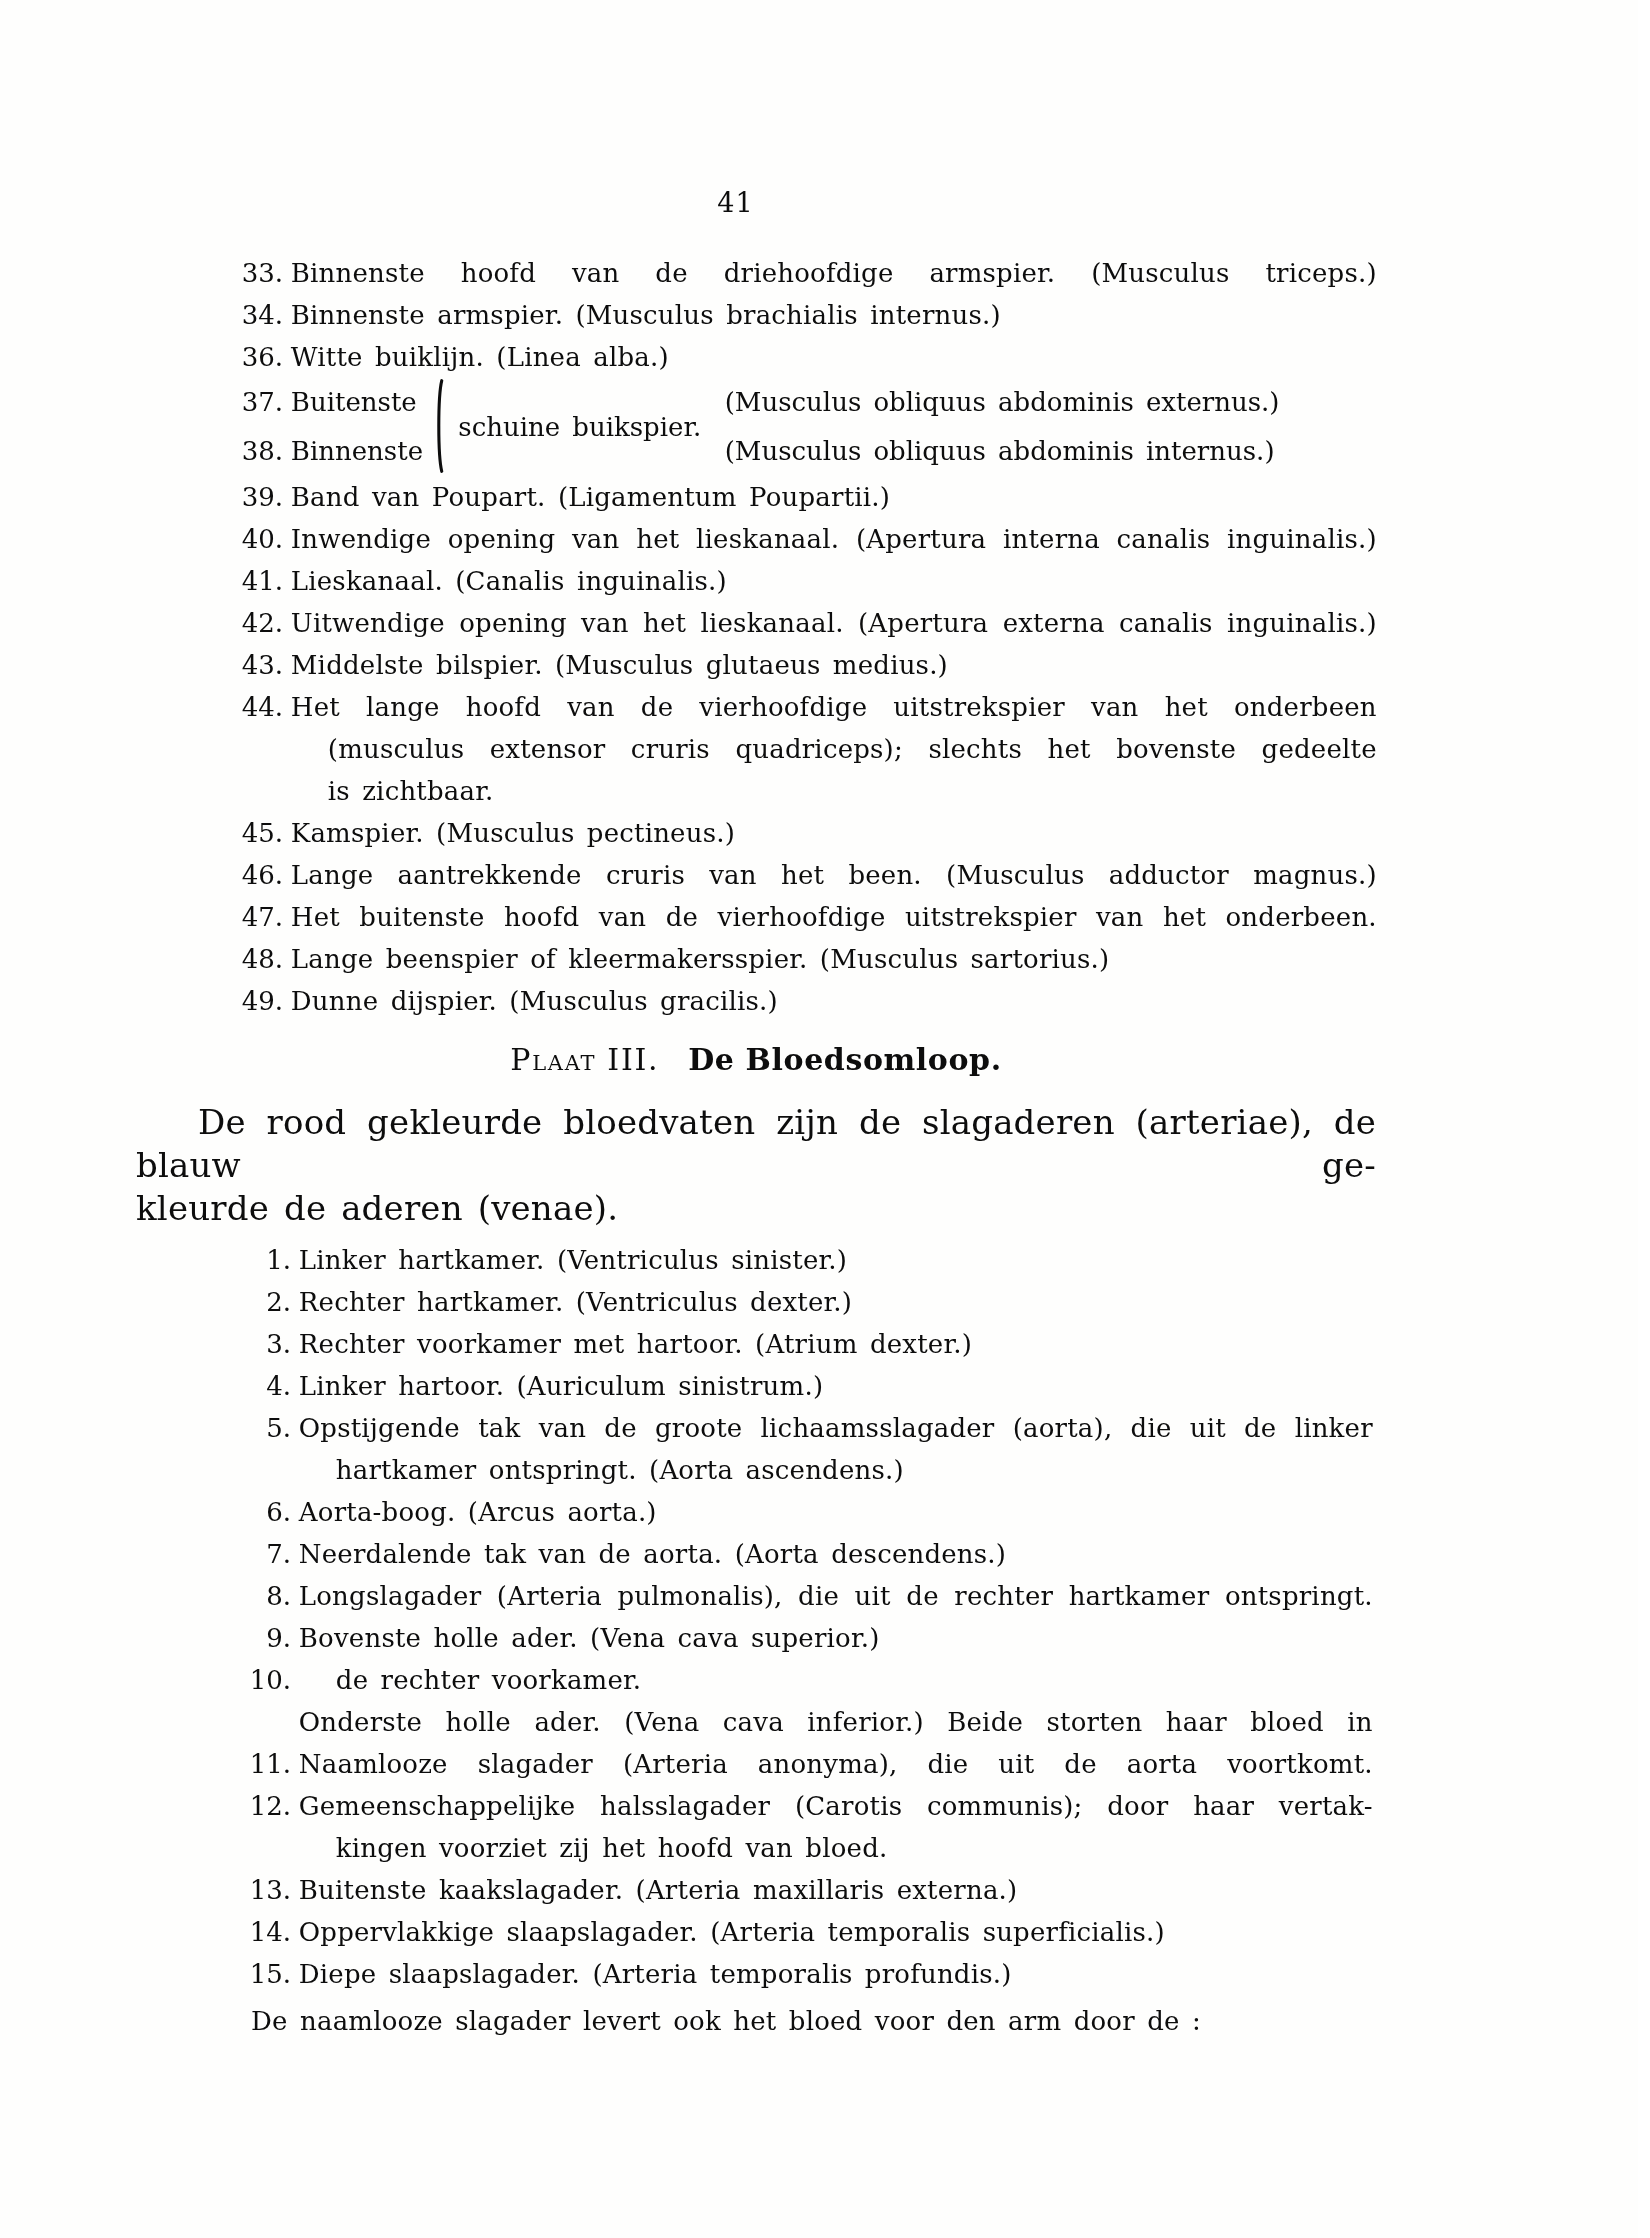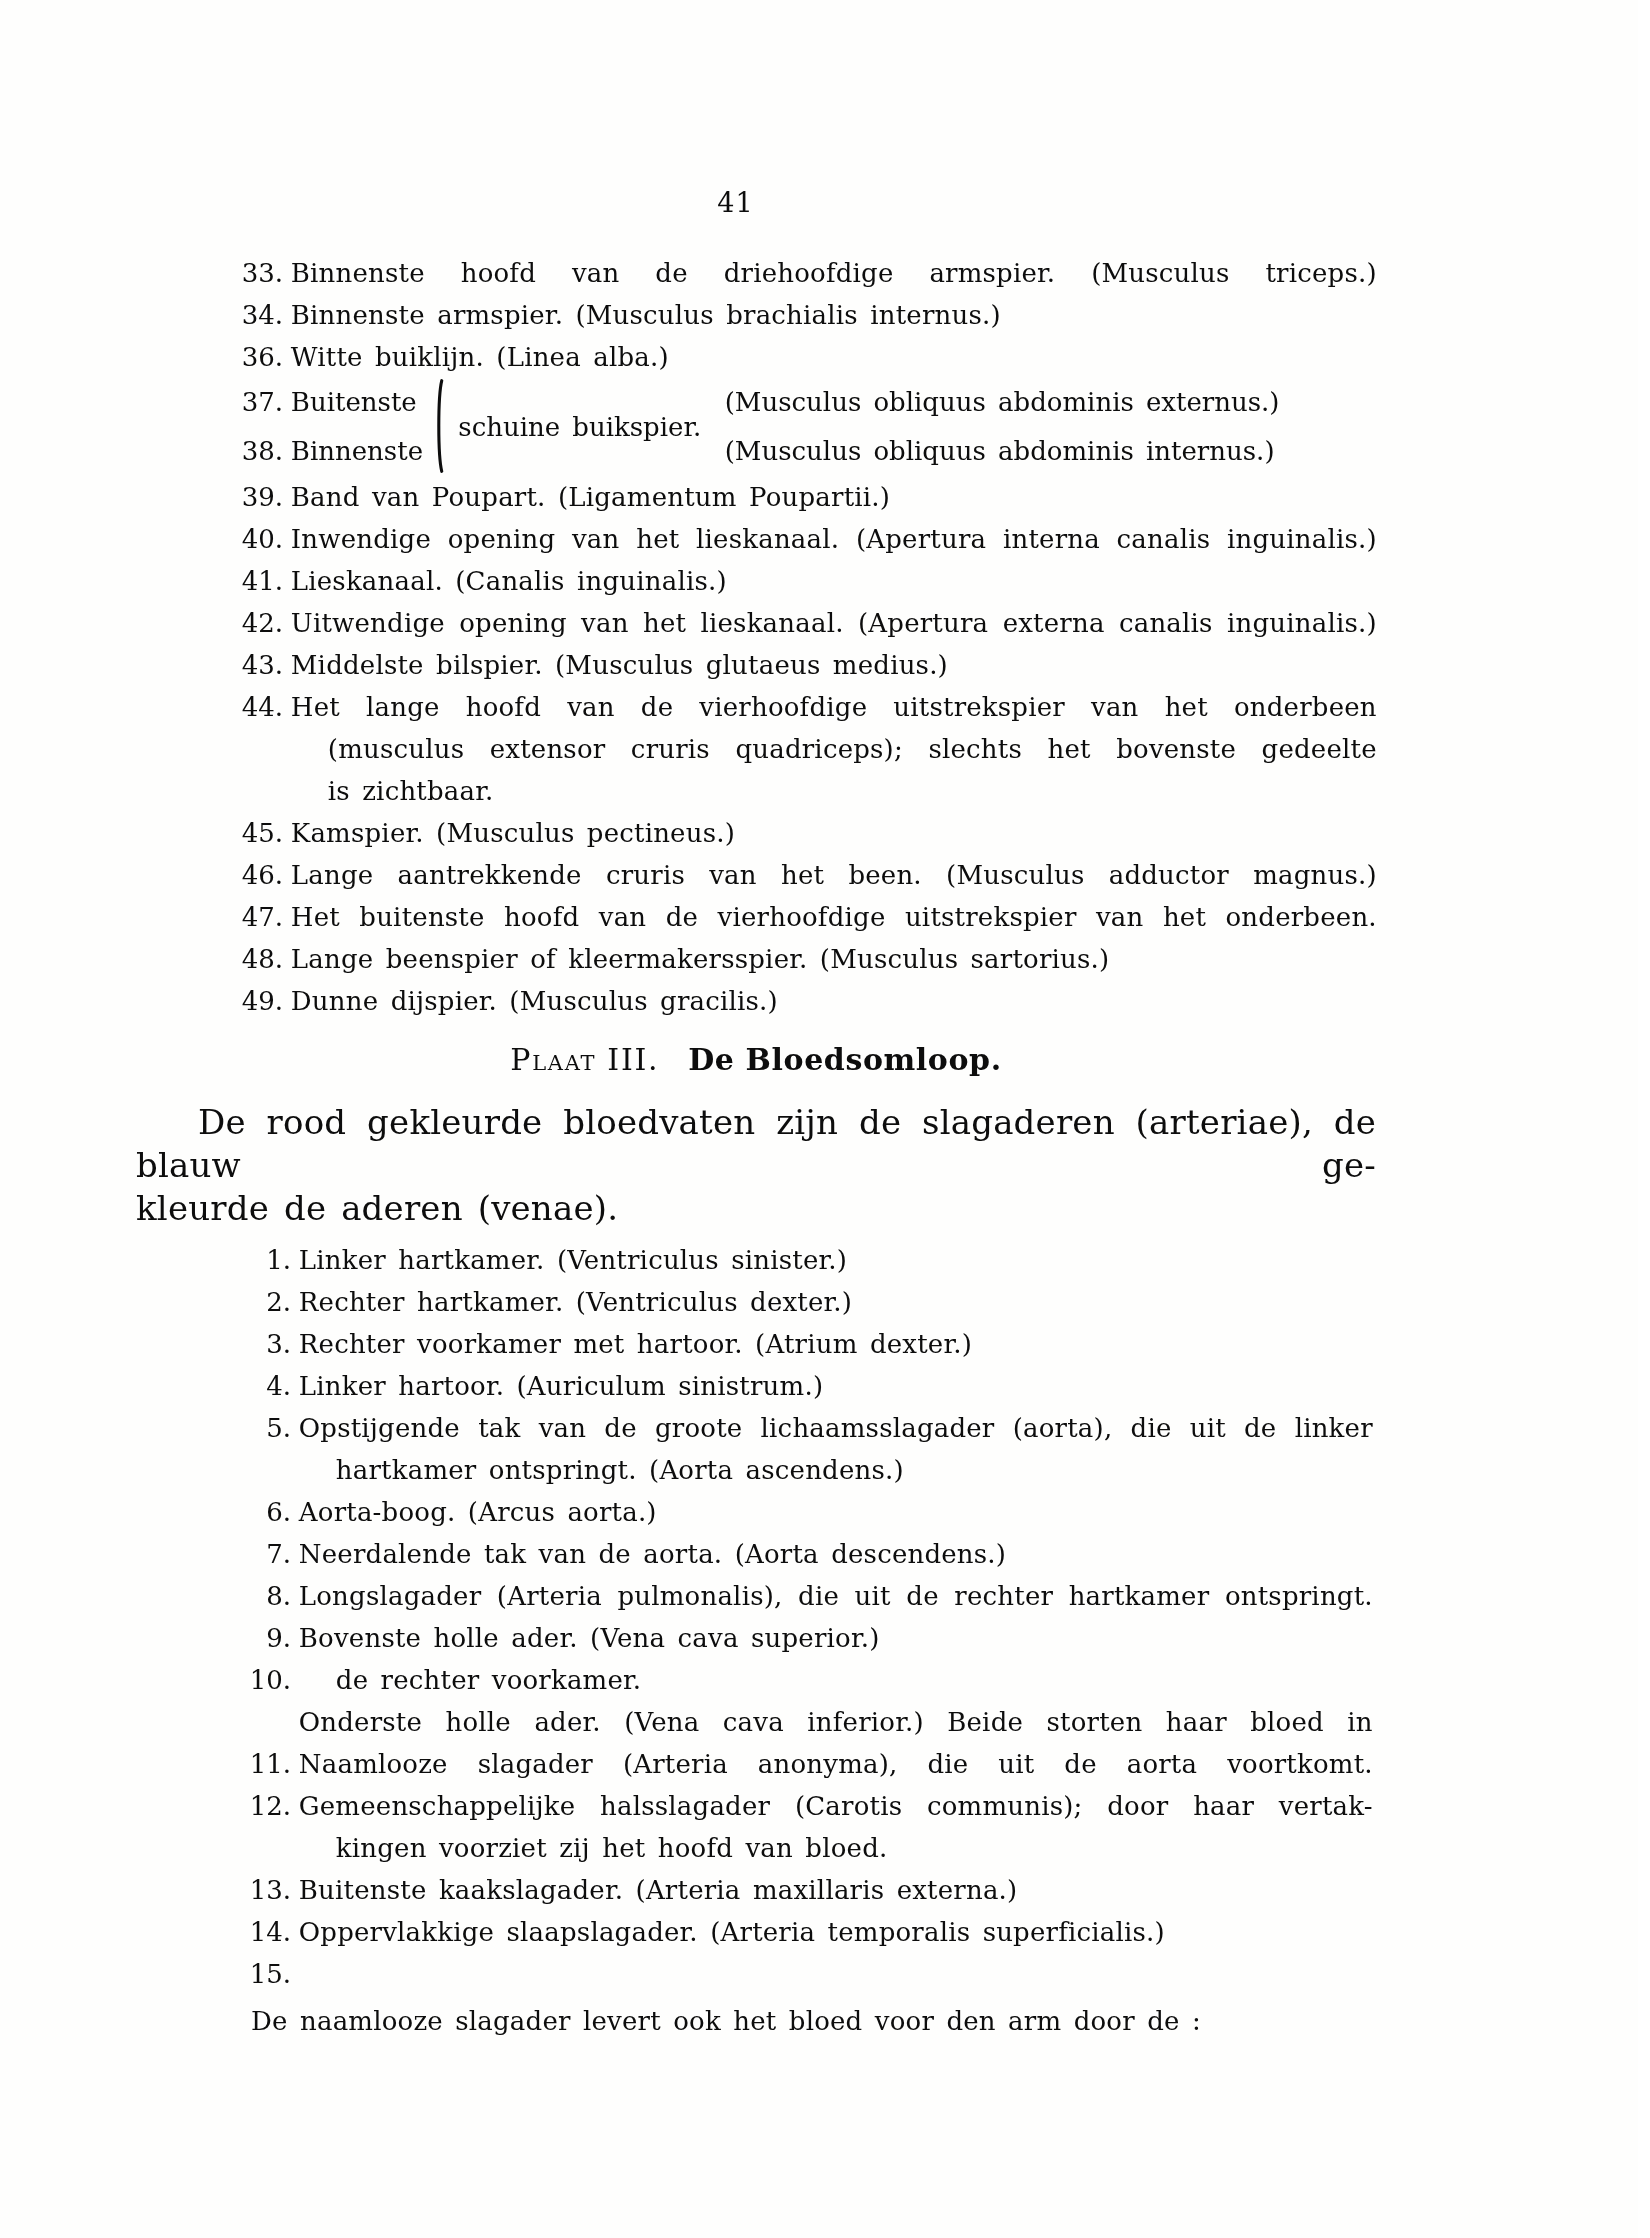--- a/index.html
+++ b/index.html
@@ -302,20 +302,23 @@
           </div>
         </li>
         <li class="row">
           <div class="num">14.</div>
           <div class="txt">
             <div class="ln">Oppervlakkige slaapslagader. (Arteria temporalis superficialis.)</div>
           </div>
         </li>
         <li class="row">
           <div class="num">15.</div>
+          <div class="txt">
+            <div class="ln">Diepe slaapslagader. (Arteria temporalis profundis.)</div>
+          </div>
         </li>
       </ol>
 
     <div class="closing">De naamlooze slagader levert ook het bloed voor den arm door de :</div>
 
   </div>
 </div>
 
 
 </body></html>

